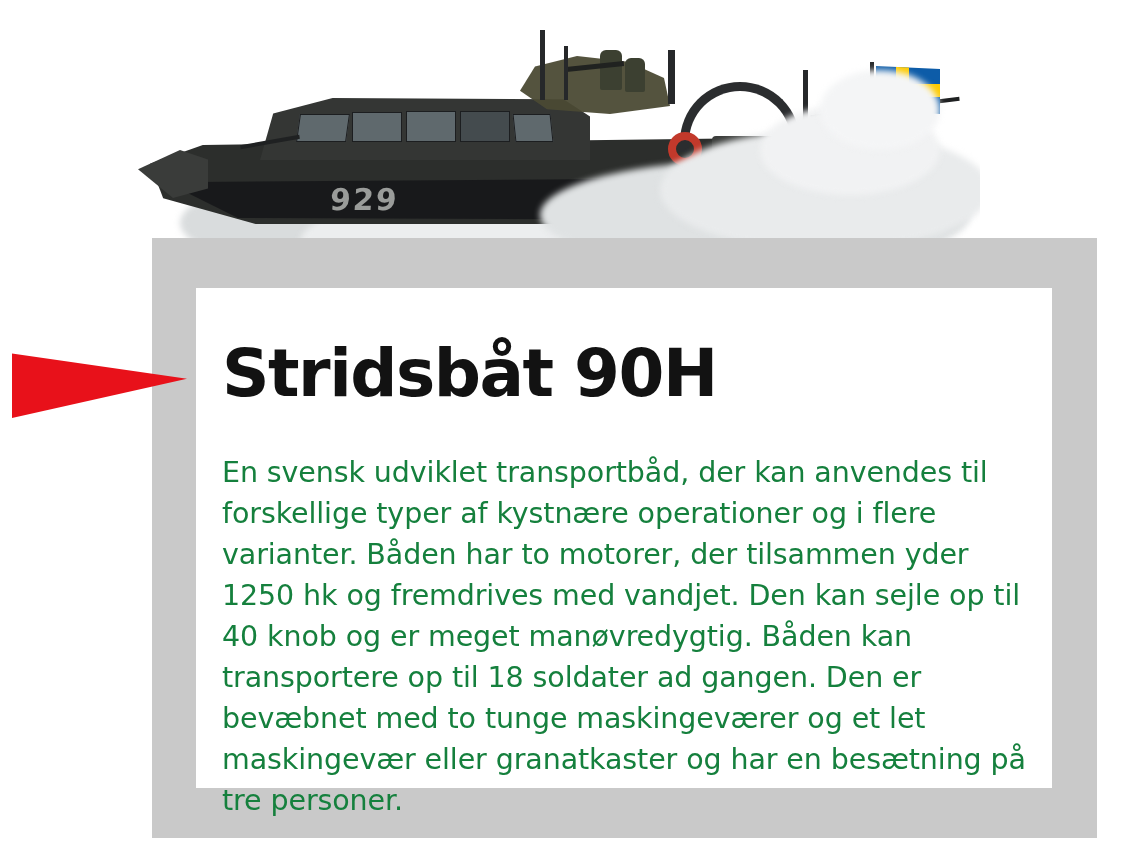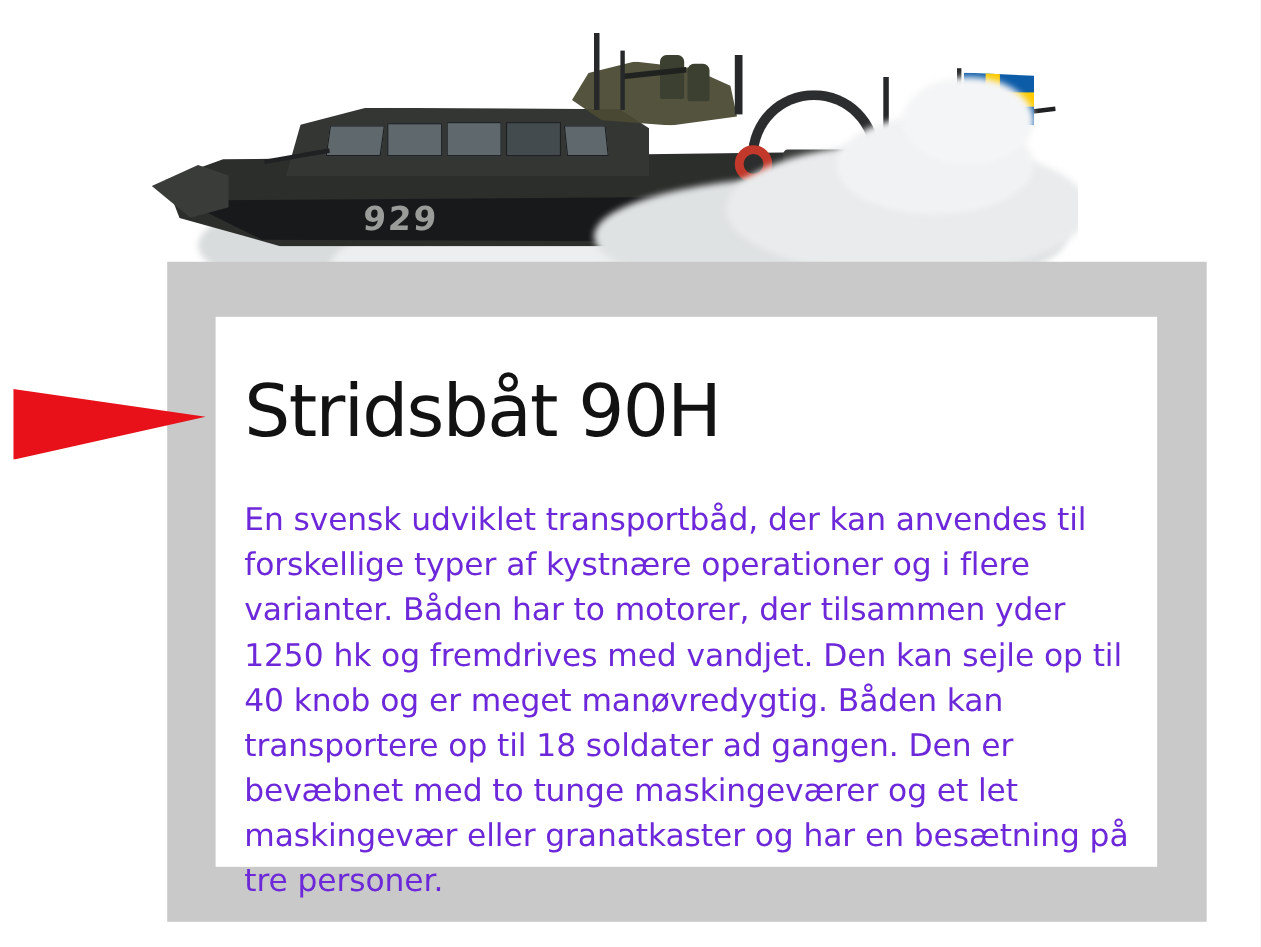--- a/index.html
+++ b/index.html
@@ -242,36 +242,36 @@
     clip-path: polygon(0% 8%, 100% 44%, 0% 100%);
   }
 
   
   #title {
     position: absolute;
     left: 222px;
     top: 338px;
     width: 800px;
     font-family: "DejaVu Sans", sans-serif;
-    font-weight: 400;
+    font-weight: 700;
     font-size: 66px;
     line-height: 72px;
     letter-spacing: -1.5px;
     color: #121212;
     white-space: nowrap;
   }
   #body-text {
     position: absolute;
     left: 222px;
     top: 452px;
     width: 812px;
     font-family: "DejaVu Sans", sans-serif;
     font-size: 28.5px;
     line-height: 41px;
-    color: #6d28d9;
+    color: #15803d;
     letter-spacing: -0.1px;
   }
 </style>
 </head>
 <body>
 
 <div id="photo-area">
   <div id="boat-photo">
     <div class="spray s6"></div>
     <div class="spray s1"></div>

